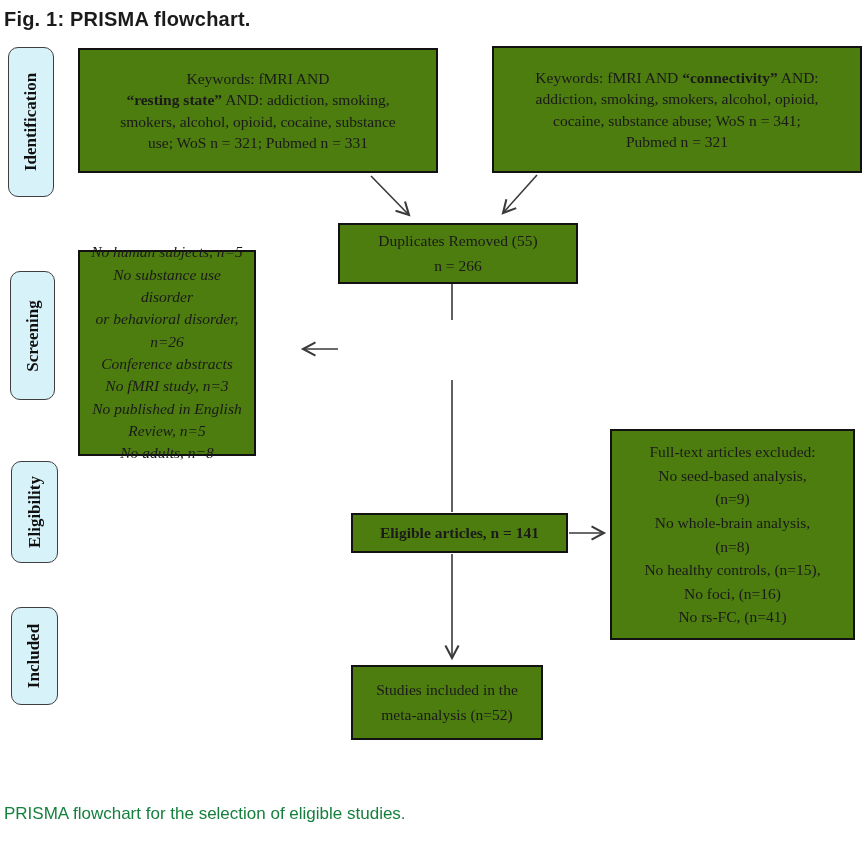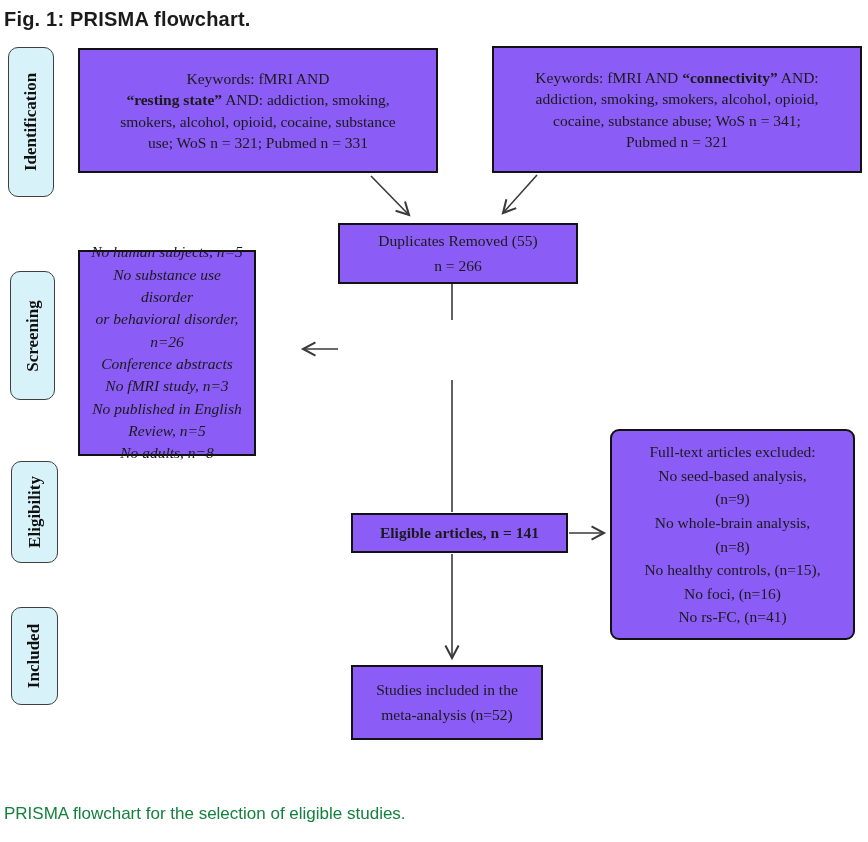--- a/index.html
+++ b/index.html
@@ -35,38 +35,38 @@
     font-family: "Liberation Serif", serif;
     font-weight: 700; font-size: 17px; color: #101010;
   }
   .stage-identification { left: 8px;  top: 47px;  width: 46px; height: 150px; }
   .stage-screening      { left: 10px; top: 271px; width: 45px; height: 129px; }
   .stage-eligibility    { left: 11px; top: 461px; width: 47px; height: 102px; }
   .stage-included       { left: 11px; top: 607px; width: 47px; height: 98px; }
 
   .fbox {
     position: absolute;
-    background: #8b5cf6;
+    background: #4d7c0f;
     border: 2.5px solid #121212;
     display: flex; align-items: center; justify-content: center;
     text-align: center;
     font-family: "Liberation Serif", serif;
     font-size: 15.5px; color: #1a1a1a;
     line-height: 1.38;
     white-space: pre-line;
     padding: 4px 6px;
   }
   .fbox b { font-weight: 700; }
   .box-search-resting      { left: 78px;  top: 48px;  width: 360px; height: 125px; }
   .box-search-connectivity { left: 492px; top: 46px;  width: 370px; height: 127px; }
   .box-duplicates          { left: 338px; top: 223px; width: 240px; height: 61px; line-height: 1.55; }
   .box-removed             { left: 338px; top: 319px; width: 232px; height: 60px; line-height: 1.55; }
   .box-screening-excl      { left: 78px;  top: 250px; width: 178px; height: 206px; line-height: 1.44; font-style: italic; }
   .box-eligible            { left: 351px; top: 513px; width: 217px; height: 40px; font-weight: bold; }
-  .box-fulltext-excl       { left: 610px; top: 429px; width: 245px; height: 211px; line-height: 1.52; border-radius: 9px; }
+  .box-fulltext-excl       { left: 610px; top: 429px; width: 245px; height: 211px; line-height: 1.52; }
   .box-included            { left: 351px; top: 665px; width: 192px; height: 75px; line-height: 1.55; }
 </style>
 </head>
 <body>
 
 <h2 class="fig-title">Fig. 1: PRISMA flowchart.</h2>
 
 <div class="diagram">
 
   <svg class="connectors" width="868" height="800">

